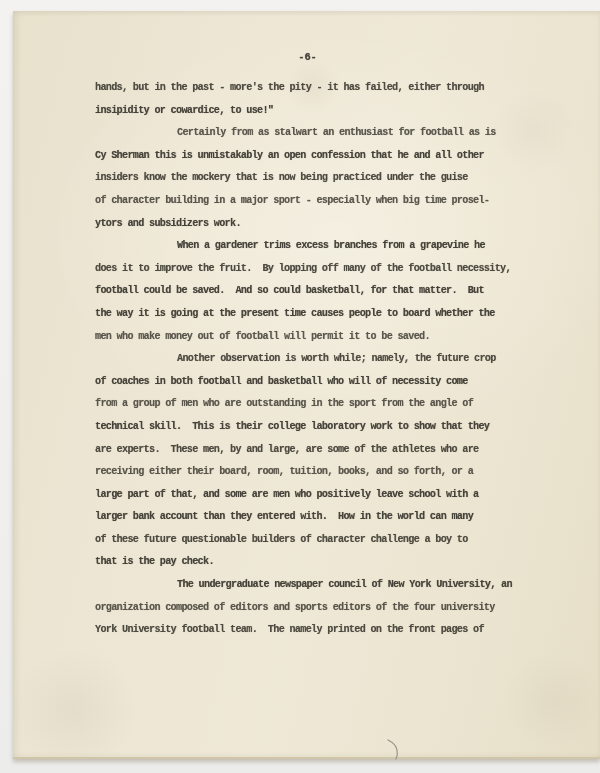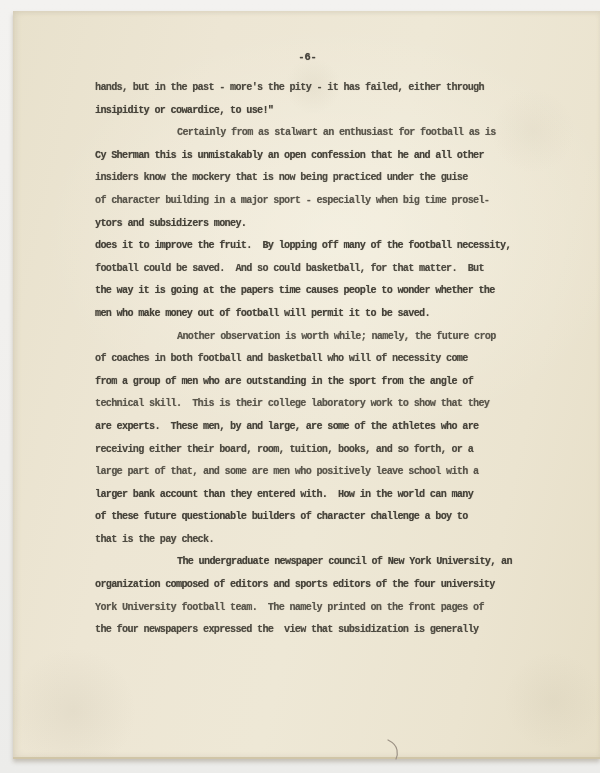--- a/index.html
+++ b/index.html
@@ -87,37 +87,37 @@
   <div class="paper">
     <div class="paper-texture"></div>
     <div class="page-number">-6-</div>
     <div class="typescript">
       <div class="line">hands, but in the past - more's the pity - it has failed, either through</div>
       <div class="line">insipidity or cowardice, to use!"</div>
       <div class="line indented">Certainly from as stalwart an enthusiast for football as is</div>
       <div class="line">Cy Sherman this is unmistakably an open confession that he and all other</div>
       <div class="line">insiders know the mockery that is now being practiced under the guise</div>
       <div class="line">of character building in a major sport - especially when big time prosel-</div>
-      <div class="line">ytors and subsidizers money.</div>
+      <div class="line">ytors and subsidizers work.</div>
+      <div class="line indented">When a gardener trims excess branches from a grapevine he</div>
       <div class="line">does it to improve the fruit.  By lopping off many of the football necessity,</div>
       <div class="line">football could be saved.  And so could basketball, for that matter.  But</div>
-      <div class="line">the way it is going at the papers time causes people to wonder whether the</div>
+      <div class="line">the way it is going at the present time causes people to board whether the</div>
       <div class="line">men who make money out of football will permit it to be saved.</div>
       <div class="line indented">Another observation is worth while; namely, the future crop</div>
       <div class="line">of coaches in both football and basketball who will of necessity come</div>
       <div class="line">from a group of men who are outstanding in the sport from the angle of</div>
       <div class="line">technical skill.  This is their college laboratory work to show that they</div>
       <div class="line">are experts.  These men, by and large, are some of the athletes who are</div>
       <div class="line">receiving either their board, room, tuition, books, and so forth, or a</div>
       <div class="line">large part of that, and some are men who positively leave school with a</div>
       <div class="line">larger bank account than they entered with.  How in the world can many</div>
       <div class="line">of these future questionable builders of character challenge a boy to</div>
       <div class="line">that is the pay check.</div>
       <div class="line indented">The undergraduate newspaper council of New York University, an</div>
       <div class="line">organization composed of editors and sports editors of the four university</div>
       <div class="line">York University football team.  The namely printed on the front pages of</div>
-      <div class="line">the four newspapers expressed the  view that subsidization is generally</div>
     </div>
   </div>
   <svg class="stray-mark" width="30" height="26" viewBox="0 0 30 26">
     <path d="M 13 4 Q 21 8 22 14 Q 23 19 21 23" fill="none" stroke="#9b9184" stroke-width="1.2" stroke-linecap="round"></path>
   </svg>
 </div>
 
 </body></html>

